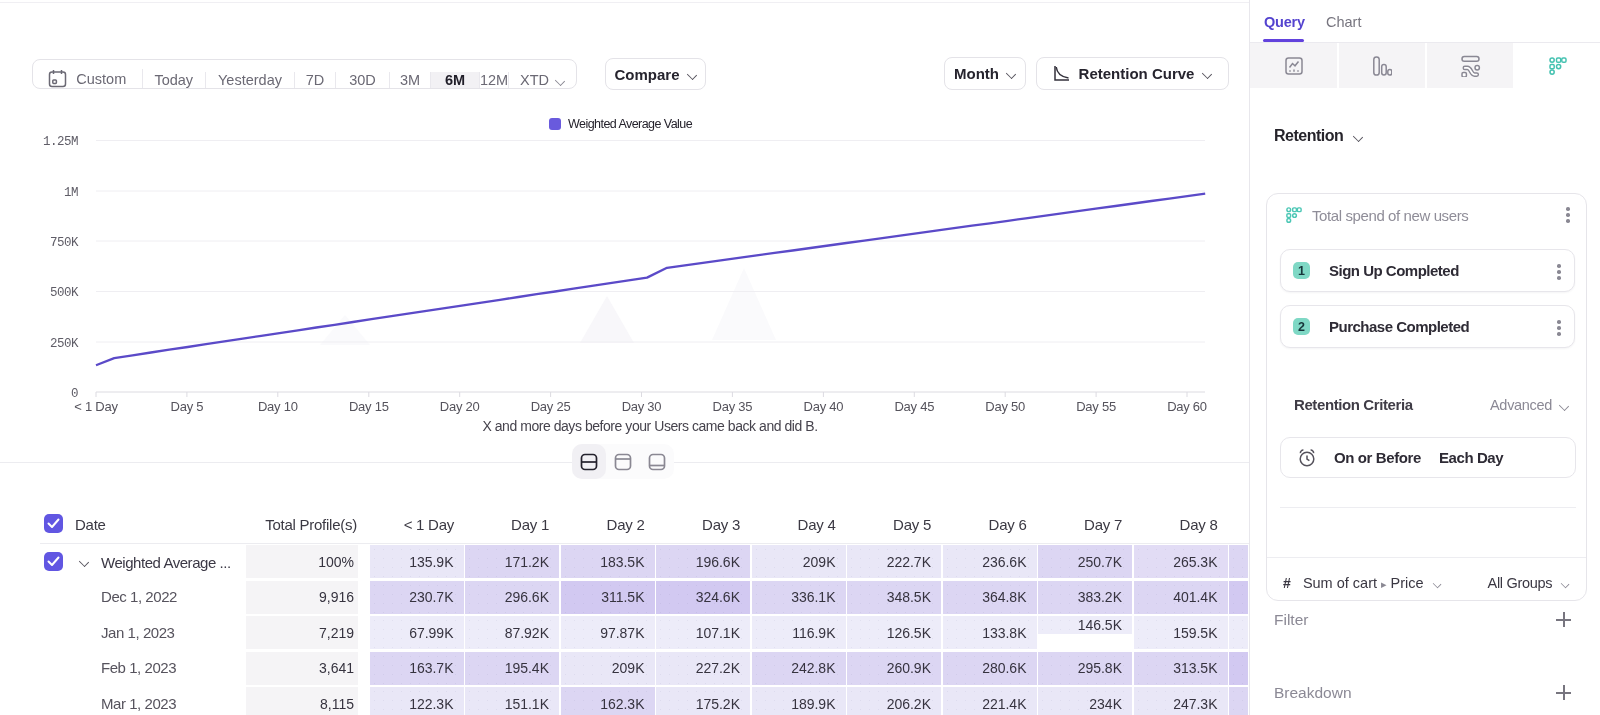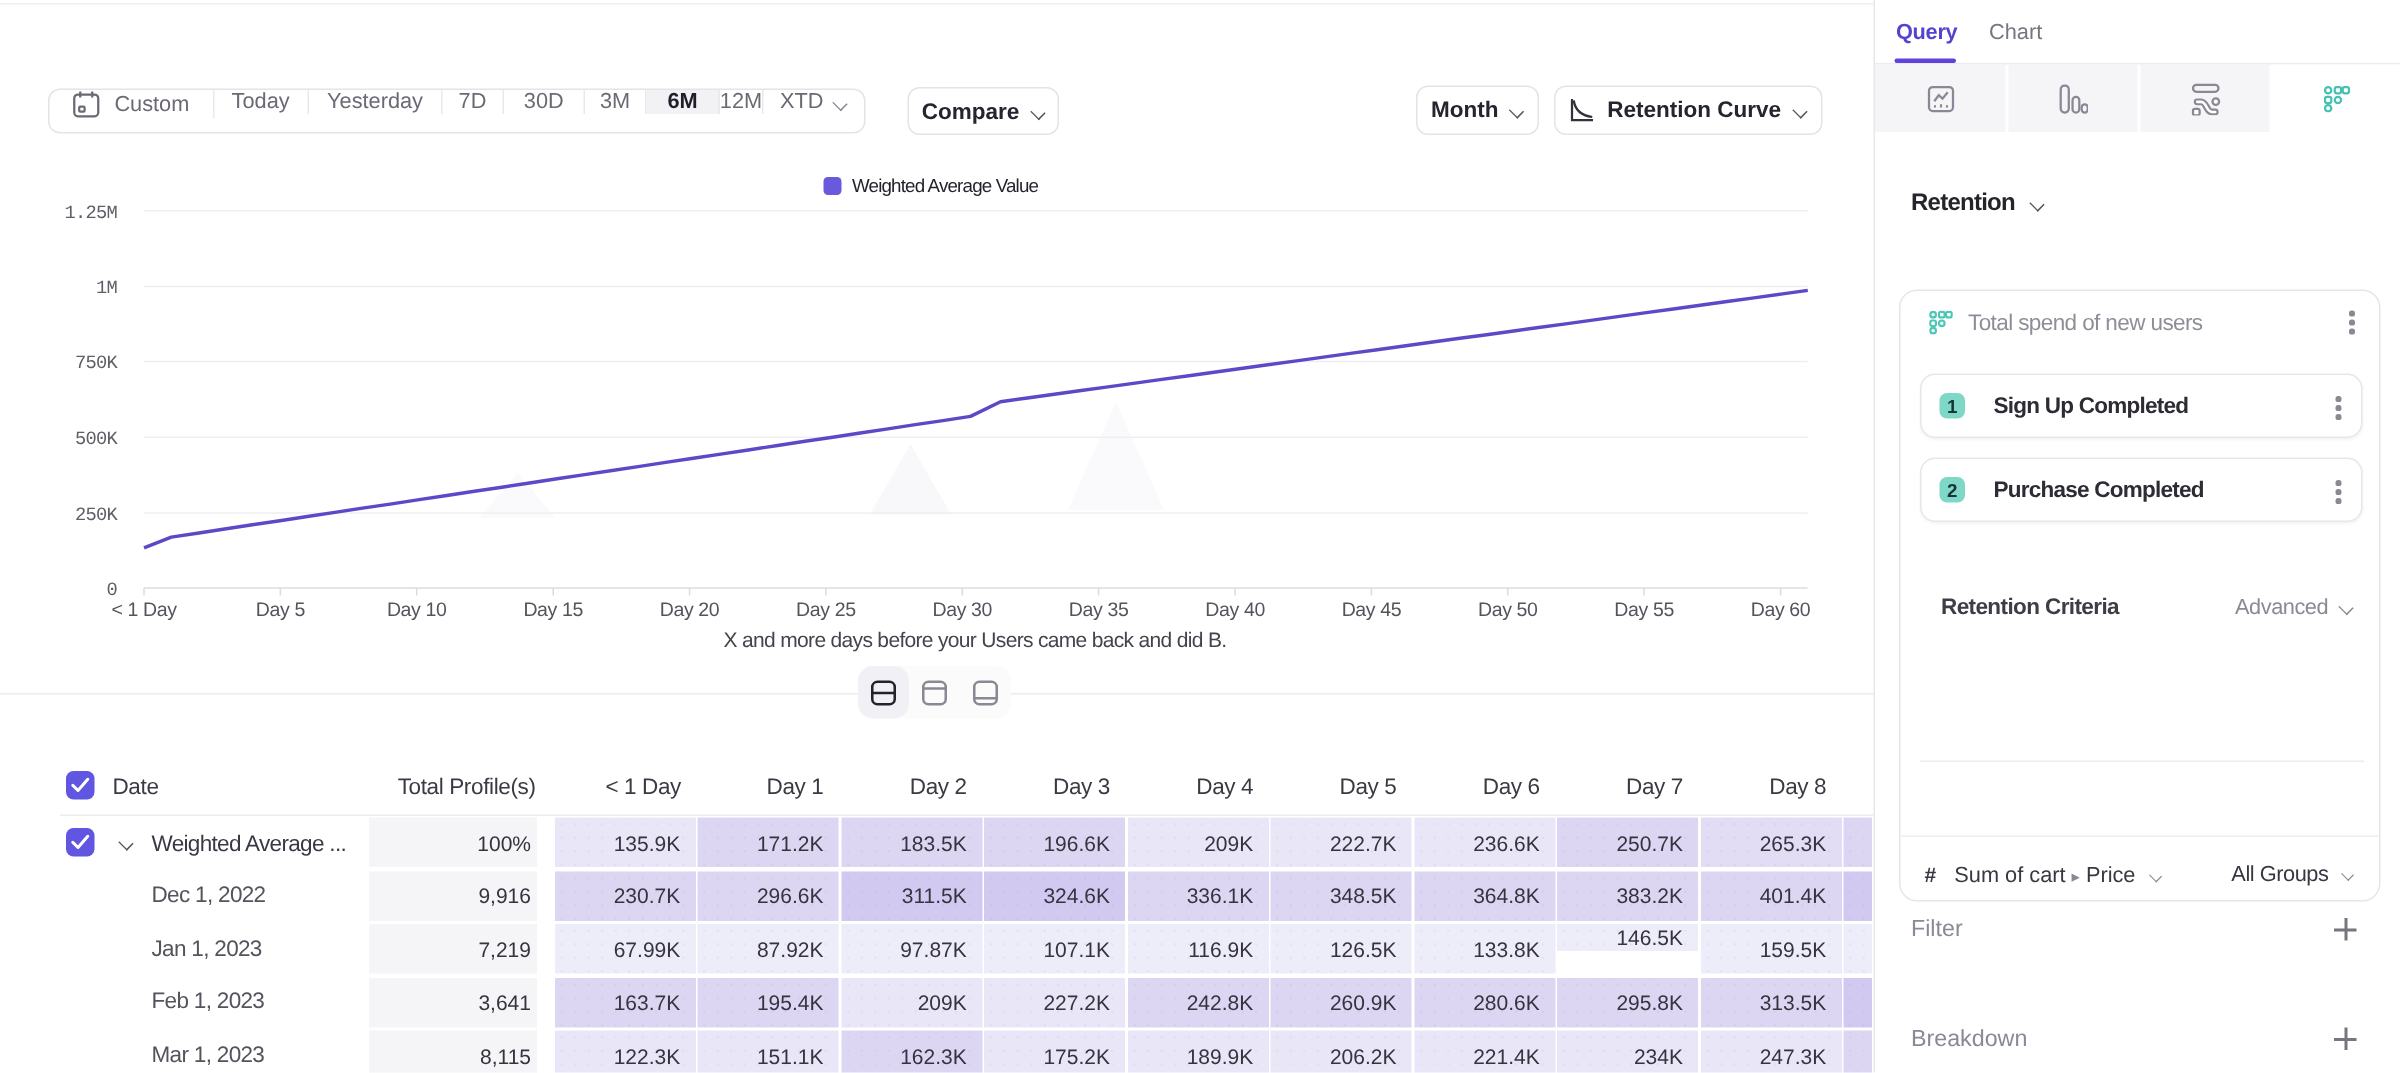--- a/index.html
+++ b/index.html
@@ -1,18 +1,18 @@
 <!DOCTYPE html>
 <html><head><meta charset="utf-8">
 <style>
 * { margin:0; padding:0; box-sizing:border-box; }
 html,body { width:1600px; height:715px; background:#fff; font-family:"Liberation Sans", sans-serif; overflow:hidden; position:relative; }
 .abs { position:absolute; }
 
-.seg-group { position:absolute; left:32px; top:59px; height:30px; border:1px solid #e4e3e8; border-radius:8px; background:#fff; display:flex; align-items:flex-start; }
+.seg-group { position:absolute; left:32px; top:59px; height:30px; border:1px solid #e4e3e8; border-radius:8px; background:#fff; display:flex; align-items:flex-end; }
 .seg { display:flex; align-items:center; justify-content:center; font-size:14.5px; color:#6b6974; border-right:1px solid #e9e8ed; white-space:nowrap; }
 .seg:last-child { border-right:none; }
 .seg.active { background:#f2f1f4; color:#201e28; font-weight:700; }
 .btn { position:absolute; border:1px solid #e4e3e8; border-radius:8px; background:#fff; display:flex; align-items:center; justify-content:center; font-size:15px; color:#26242e; font-weight:700; gap:8px; }
 .chev { display:inline-block; width:9px; height:9px; position:relative; }
 .chev:before { content:""; position:absolute; left:0; top:1px; width:7px; height:7px; border-right:1.8px solid #55525c; border-bottom:1.8px solid #55525c; transform:rotate(45deg) scale(1,0.8); }
 .chev.gray:before { border-color:#8a8893; }
 
 .ylab { font-family:"Liberation Mono", monospace; font-size:12.5px; letter-spacing:-0.5px; fill:#5f5d67; }
 .xlab { font-size:13px; letter-spacing:-0.25px; fill:#55535c; }
@@ -72,21 +72,21 @@
   <div class="seg" style="width:89px">Yesterday</div>
   <div class="seg" style="width:41px">7D</div>
   <div class="seg" style="width:54px">30D</div>
   <div class="seg" style="width:41px">3M</div>
   <div class="seg active" style="width:49px">6M</div>
   <div class="seg" style="width:29px">12M</div>
   <div class="seg" style="width:67px;gap:7px">XTD <span class="chev gray"></span></div>
 </div>
 <div class="btn" style="left:605px;top:58px;width:101px;height:32px">Compare <span class="chev"></span></div>
 <div class="btn" style="left:944px;top:57px;width:82px;height:33px">Month <span class="chev"></span></div>
-<div class="btn" style="left:1036px;top:57px;width:179px;height:33px;gap:9px">
+<div class="btn" style="left:1036px;top:57px;width:193px;height:33px;gap:9px">
   <svg width="17" height="17" viewBox="0 0 17 17" fill="none" stroke="#33313b" stroke-width="1.5">
     <path d="M2 1 V15 H16"></path>
     <path d="M3.2 2 C 3.9 8, 7.5 11.8, 15.5 13"></path>
   </svg>
   Retention Curve <span class="chev"></span></div>
 
 <div class="legend">
     <span class="sq"></span>
     <span class="lt">Weighted Average Value</span>
   </div>
@@ -411,20 +411,30 @@
       <div class="badge">2</div>
         <div class="steplbl">Purchase Completed</div>
       <div class="kebab" style="top:14px">
           <i></i>
         </div>
     </div>
 
     <div class="abs" style="left:27px;top:202px;font-size:15px;letter-spacing:-0.4px;font-weight:700;color:#3f3c46">Retention Criteria</div>
     <div class="abs" style="left:223px;top:203px;font-size:14.5px;letter-spacing:-0.3px;color:#8b8995">Advanced <span class="chev gray" style="margin-left:4px"></span></div>
 
+    <div class="abs" style="left:13px;top:243px;width:296px;height:41px;border:1px solid #e7e6eb;border-radius:10px;display:flex;align-items:center">
+      <svg style="margin-left:16px" width="20" height="20" viewBox="0 0 20 20" fill="none" stroke="#55525c" stroke-width="1.5">
+        <circle cx="10" cy="11" r="6.8"></circle>
+        <path d="M10 7.6 V11 L12.4 12.6"></path>
+        <path d="M3.4 5.2 C3.2 3.4 4.7 2 6.4 2.1"></path>
+        <path d="M16.6 5.2 C16.8 3.4 15.3 2 13.6 2.1"></path>
+      </svg>
+      <span style="margin-left:17px;font-size:15px;letter-spacing:-0.4px;font-weight:700;color:#2e2b35">On or Before</span>
+      <span style="margin-left:18px;font-size:15px;letter-spacing:-0.4px;font-weight:700;color:#2e2b35">Each Day</span>
+    </div>
 
     <div class="abs" style="left:13px;top:313px;width:296px;height:1px;background:#ededf1"></div>
 
 
     <div class="abs" style="left:0;top:363px;width:319px;height:1px;background:#ededf1"></div>
     <div class="abs" style="left:16px;top:381px;font-size:14.5px;color:#3a3742"><b style="font-size:14px">#</b>&nbsp;&nbsp; Sum of cart <span style="color:#8a8893;font-size:11px">▸</span> Price <span class="chev gray" style="margin-left:5px;transform:scale(0.85)"></span></div>
     <div class="abs" style="right:16px;top:381px;font-size:14.5px;letter-spacing:-0.3px;color:#3a3742">All Groups <span class="chev gray" style="margin-left:5px;transform:scale(0.85)"></span></div>
   </div>
 
   <div class="sbl" style="left:24px;top:611px">Filter</div>

